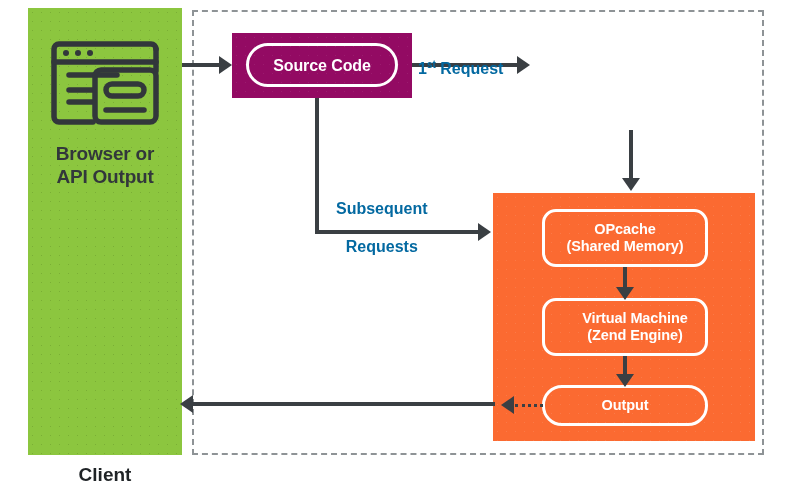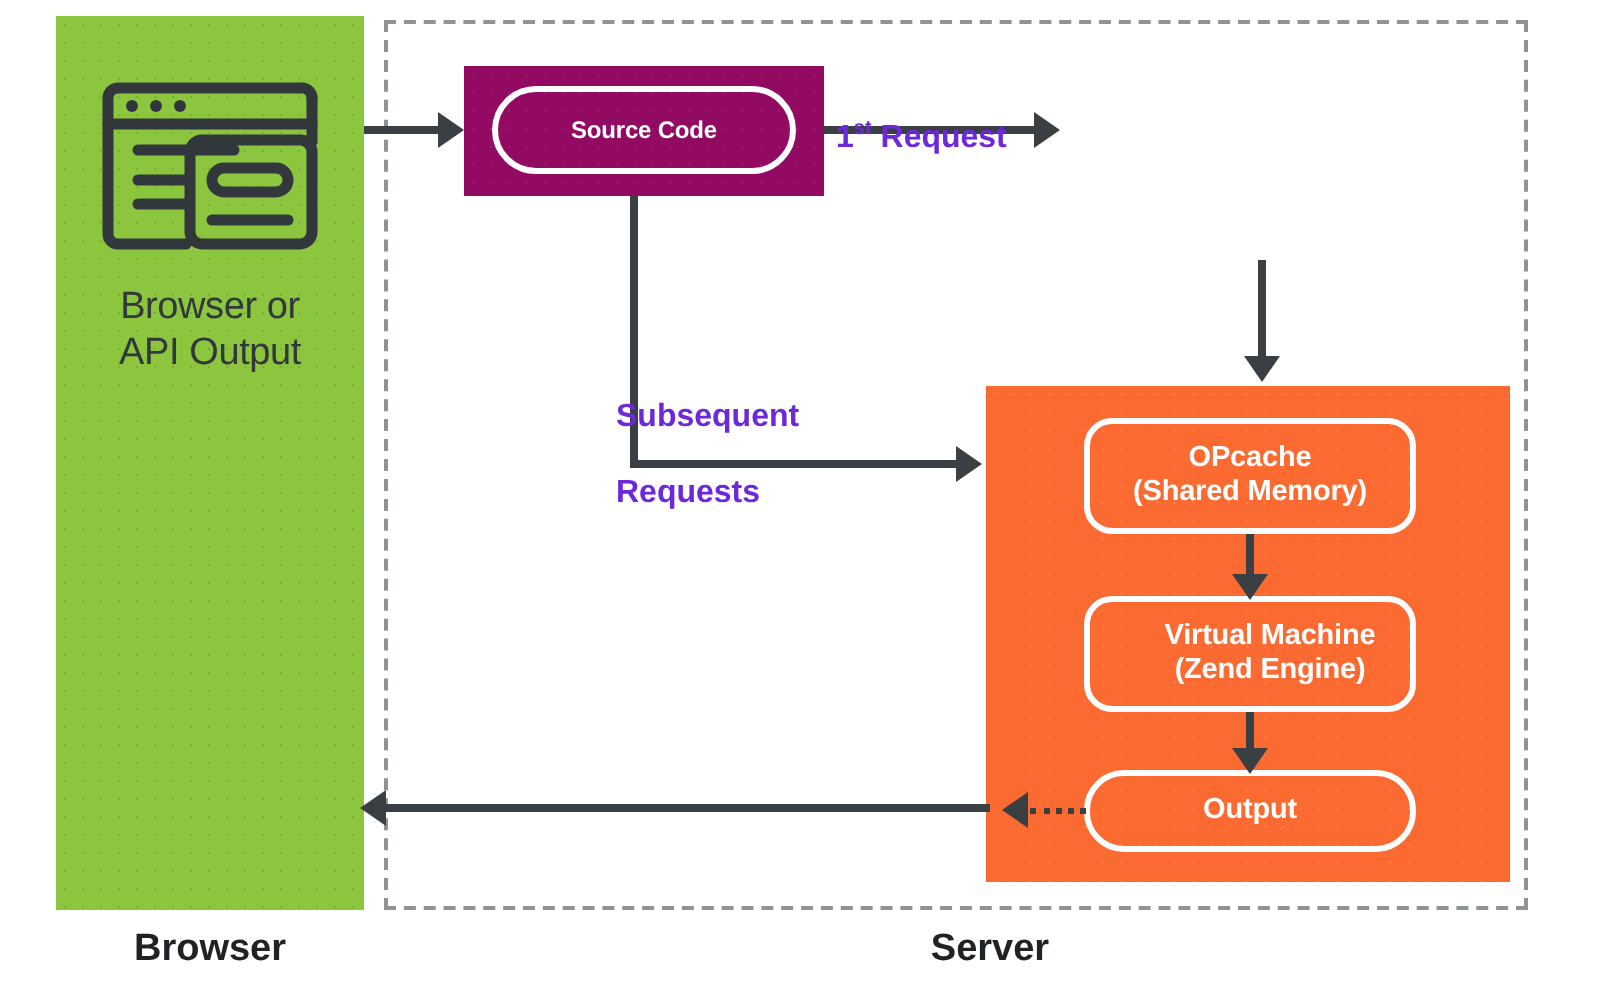--- a/index.html
+++ b/index.html
@@ -30,21 +30,21 @@
     background-size: 9px 9px;
   }
   .client-block {
     position: absolute;
     left: 0;
     width: 154px;
     text-align: center;
     color: #32373B;
   }
   .client-block .cap {
-    font-weight: normal;
+    font-weight: bold;
     font-size: 19px;
     line-height: 23px;
     letter-spacing: -0.2px;
     margin-top: 6px;
   }
   .icon-wrap {
     display: flex;
     justify-content: center;
     align-items: center;
   }
@@ -105,21 +105,21 @@
     align-items: center;
     justify-content: center;
     text-align: center;
     line-height: 17px;
     font-size: 14.5px;
     letter-spacing: -0.1px;
   }
   .pill-source {
     left: 14px; top: 10px; width: 152px; height: 44px;
     border-radius: 22px;
-    font-size: 12px;
+    font-size: 16px;
   }
   .pill-interpreter { left: 14px; top: 11px;  width: 174px; height: 39px; border-radius: 19px; font-size: 15.5px;}
   .pill-opcode      { left: 14px; top: 58px;  width: 174px; height: 39px; border-radius: 19px; font-size: 15.5px;}
   .pill-opcache     { left: 49px; top: 16px;  width: 166px; height: 58px; }
   .pill-vm          { left: 49px; top: 105px; width: 166px; height: 58px; padding-left: 20px; }
   .pill-output      { left: 49px; top: 192px; width: 166px; height: 41px; border-radius: 20px; }
 
   
   .line {
     position: absolute;
@@ -148,21 +148,21 @@
 
   .dotted-h {
     position: absolute;
     height: 0;
     border-top: 3px dotted #3A3F43;
   }
 
   
   .edge-label {
     position: absolute;
-    color: #6d28d9;
+    color: #0369a1;
     font-weight: bold;
     font-size: 16px;
     line-height: 19px;
     white-space: pre-line;
   }
   .edge-label sup {
     font-size: 10px;
     vertical-align: super;
     font-weight: bold;
   }
@@ -250,24 +250,23 @@
   <div class="edge-label" style="left:418px; top:36px;">
     <span>1</span><sup>st</sup><span> Request</span>
   </div>
 
   <div class="line" style="left:629px; top:130px; width:4px; height:50px;"></div>
   <div class="arrowhead ah-down" style="left:622px; top:178px;"></div>
 
   <div class="line" style="left:315px; top:98px; width:4px; height:136px;"></div>
   <div class="line" style="left:315px; top:230px; width:168px; height:4px;"></div>
   <div class="arrowhead ah-right" style="left:478px; top:223px;"></div>
-  <div class="edge-label" style="left:308px; top:180px; ">
+  <div class="edge-label" style="left:336px; top:180px; text-align:center;">
     <div>Subsequent</div>
     <div>Requests</div>
   </div>
 
   <div class="line" style="left:190px; top:402px; width:305px; height:4px;"></div>
   <div class="arrowhead ah-left" style="left:180px; top:395px;"></div>
 
-  <div class="bottom-caption" id="caption-client">Browser</div>
-  <div class="bottom-caption" id="caption-server">Server</div>
+  <div class="bottom-caption" id="caption-client">Client</div>
 
 </div>
 
 </body></html>

